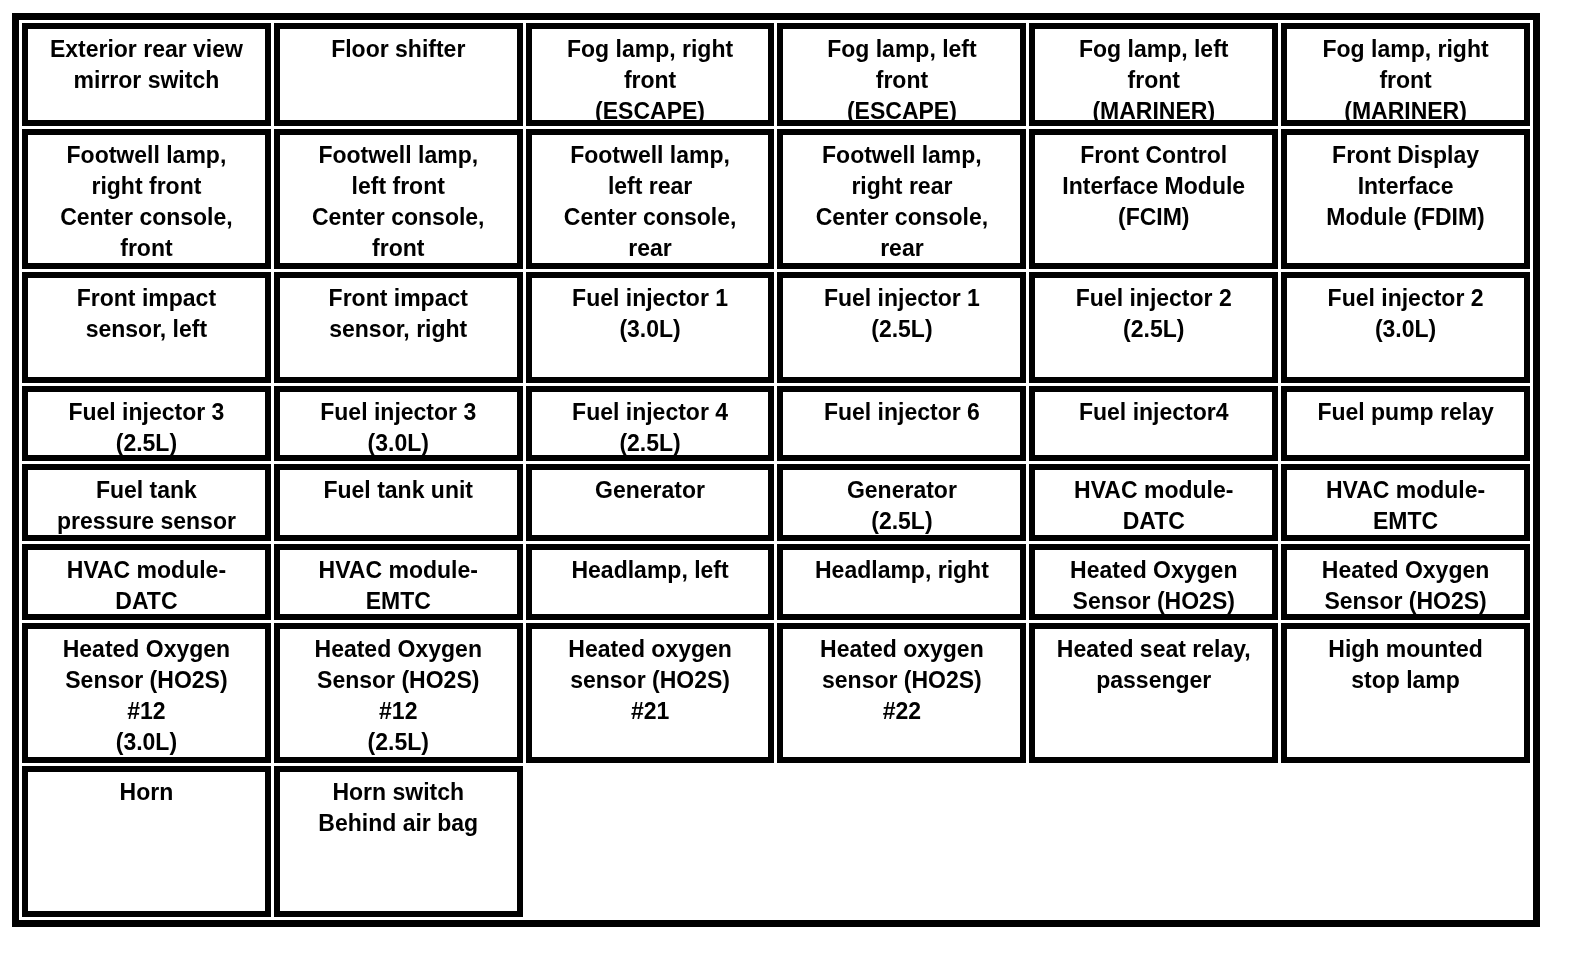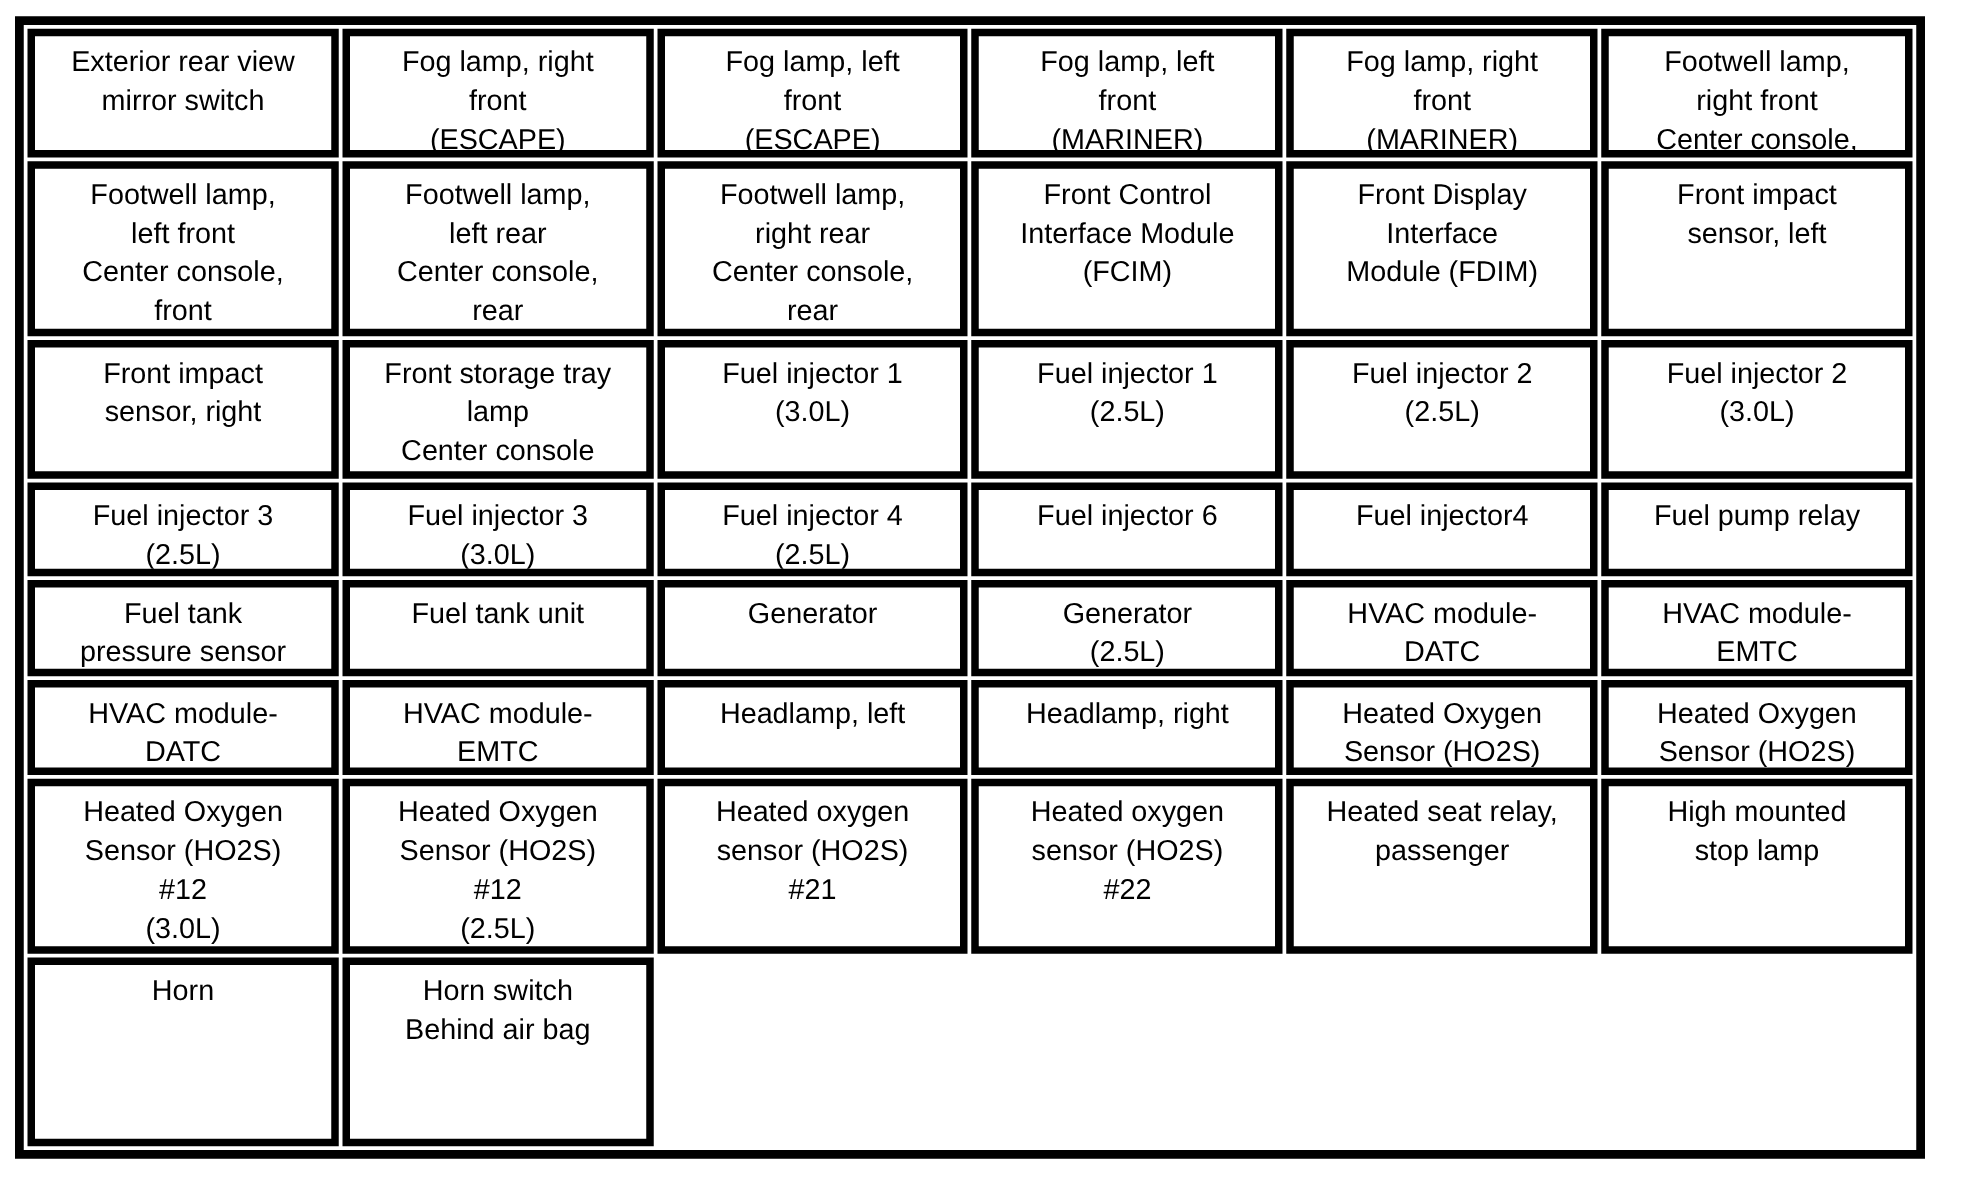--- a/index.html
+++ b/index.html
@@ -34,38 +34,39 @@
     box-sizing: border-box;
     grid-template-columns: repeat(6, 1fr);
     grid-template-rows: 103px 140px 111px 75px 77px 76px 140px 1fr;
     gap: 3px;
   }
   .cell {
     box-sizing: border-box;
     border: 6px solid #000000;
     background: #ffffff;
     color: #000000;
-    font-weight: normal;
+    font-weight: bold;
     font-size: 23px;
     line-height: 31px;
     text-align: center;
     padding: 5px 3px 0 3px;
     white-space: pre-line;
     overflow: hidden;
   }
 </style>
 </head>
 <body>
 
 <div class="page">
   <div class="frame">
     <div class="grid">
 
       <div class="cell">Exterior rear view
 mirror switch</div>
+      <div class="cell">Floor shifter</div>
       <div class="cell">Fog lamp, right
 front
 (ESCAPE)</div>
       <div class="cell">Fog lamp, left
 front
 (ESCAPE)</div>
       <div class="cell">Fog lamp, left
 front
 (MARINER)</div>
       <div class="cell">Fog lamp, right
@@ -92,23 +93,20 @@
 Interface Module
 (FCIM)</div>
       <div class="cell">Front Display
 Interface
 Module (FDIM)</div>
 
       <div class="cell">Front impact
 sensor, left</div>
       <div class="cell">Front impact
 sensor, right</div>
-      <div class="cell">Front storage tray
-lamp
-Center console</div>
       <div class="cell">Fuel injector 1
 (3.0L)</div>
       <div class="cell">Fuel injector 1
 (2.5L)</div>
       <div class="cell">Fuel injector 2
 (2.5L)</div>
 
       <div class="cell">Fuel injector 2
 (3.0L)</div>
       <div class="cell">Fuel injector 3

